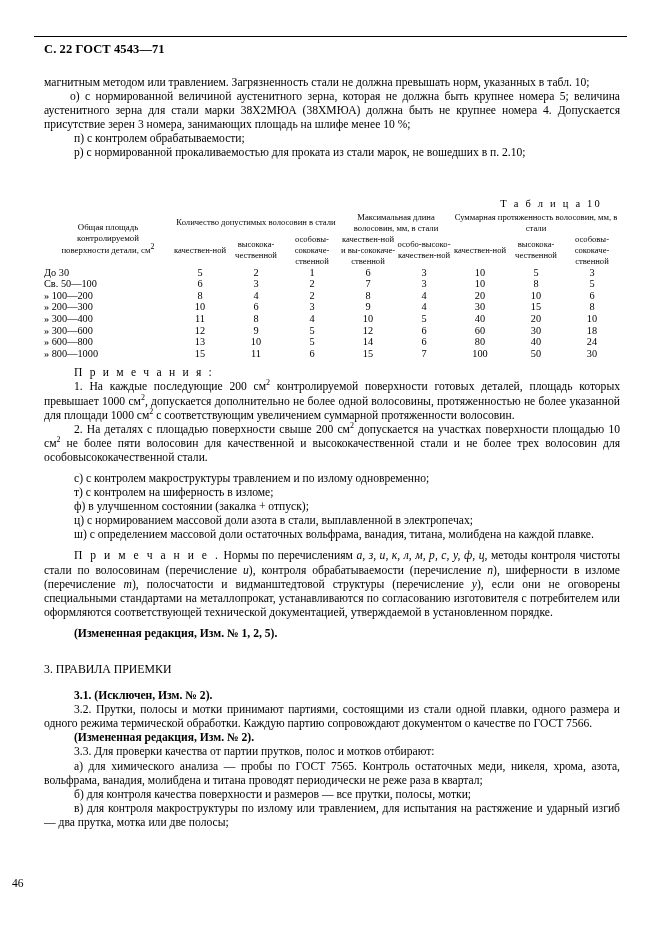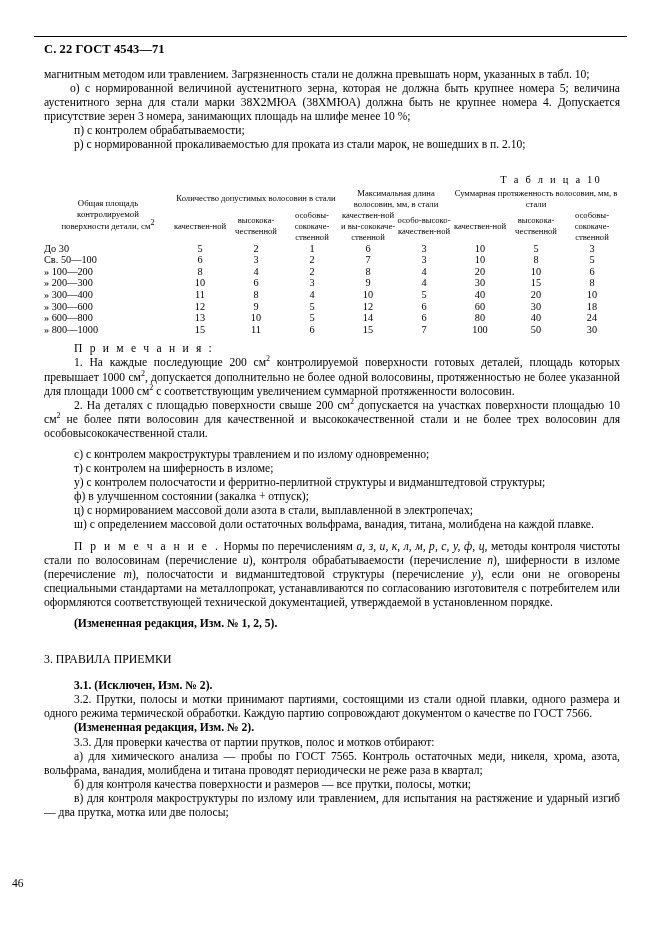--- a/index.html
+++ b/index.html
@@ -29,21 +29,21 @@
     position: absolute;
     left: 44px;
     top: 42px;
     font-size: 12.5px;
     font-weight: bold;
     letter-spacing: 0.1px;
   }
   .content {
     position: absolute;
     left: 44px;
-    top: 68px;
+    top: 76px;
     width: 576px;
   }
   p {
     margin: 0;
     font-size: 11.6px;
     line-height: 14.1px;
     text-align: justify;
     text-justify: inter-word;
     hyphens: none;
   }
@@ -57,21 +57,21 @@
   .secthead {
     font-weight: normal;
     font-size: 11.8px;
     margin: 0;
   }
   .gap-s { height: 7px; }
   .gap-m { height: 13px; }
   .gap-l { height: 21px; }
 
   
-  .tbl-wrap { position: relative; }
+  .tbl-wrap { position: relative; margin-top: 16px; }
   .tbl-cap {
     text-align: right;
     font-size: 10.5px;
     letter-spacing: 2.2px;
     padding-right: 18px;
     margin-bottom: 3px;
   }
   table.t10 {
     border-collapse: collapse;
     width: 100%;
@@ -279,21 +279,20 @@
     <div class="gap-s"></div>
 
     <p class="ind2 spaced">П р и м е ч а н и я :</p>
     <p class="ind2"><span>1.  На каждые последующие 200 см</span><span class="sup">2</span><span> контролируемой поверхности готовых деталей, площадь которых превышает 1000 см</span><span class="sup">2</span><span>, допускается дополнительно не более одной волосовины, протяженностью не более указанной для площади 1000 см</span><span class="sup">2</span><span> с соответствующим увеличением суммарной протяженности волосовин.</span></p>
     <p class="ind2"><span>2.  На деталях с площадью поверхности свыше 200 см</span><span class="sup">2</span><span> допускается на участках поверхности площадью 10 см</span><span class="sup">2</span><span> не более пяти волосовин для качественной и высококачественной стали и не более трех волосовин для особовысококачественной стали.</span></p>
 
     <div class="gap-s"></div>
 
     <p class="ind2">с)  с контролем макроструктуры травлением и по излому одновременно;</p>
     <p class="ind2">т)  с контролем на шиферность в изломе;</p>
-    <p class="ind2">у)  с контролем полосчатости и ферритно-перлитной структуры и видманштедтовой структуры;</p>
     <p class="ind2">ф)  в улучшенном состоянии (закалка + отпуск);</p>
     <p class="ind2">ц)  с нормированием массовой доли азота в стали, выплавленной в электропечах;</p>
     <p class="ind2">ш)  с определением массовой доли остаточных вольфрама, ванадия, титана, молибдена на каждой плавке.</p>
 
     <div class="gap-s"></div>
 
     <p class="ind2"><span class="spaced">П р и м е ч а н и е .</span><span>  Нормы по перечислениям </span><span class="ital">а, з, и, к, л, м, р, с, у, ф, ц,</span><span> методы контроля чистоты стали по волосовинам (перечисление </span><span class="ital">и</span><span>), контроля обрабатываемости (перечисление </span><span class="ital">п</span><span>), шиферности в изломе (перечисление </span><span class="ital">т</span><span>), полосчатости и видманштедтовой структуры (перечисление </span><span class="ital">у</span><span>), если они не оговорены специальными стандартами на металлопрокат, устанавливаются по согласованию изготовителя с потребителем или оформляются соответствующей технической документацией, утверждаемой в установленном порядке.</span></p>
 
     <div class="gap-s"></div>
 

